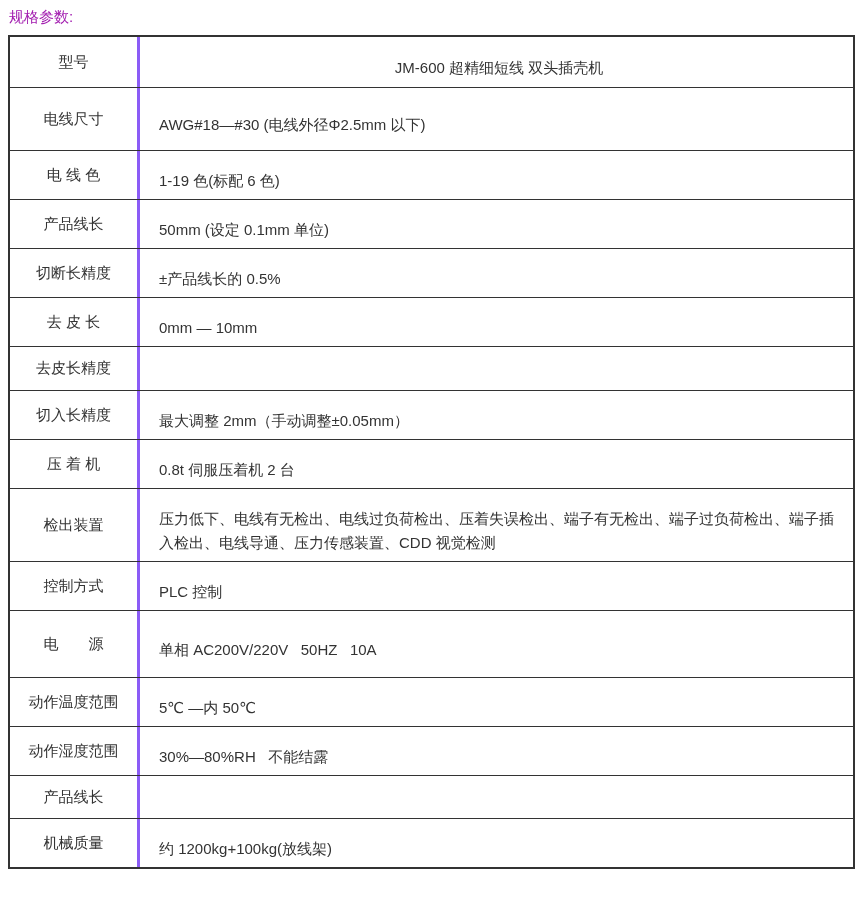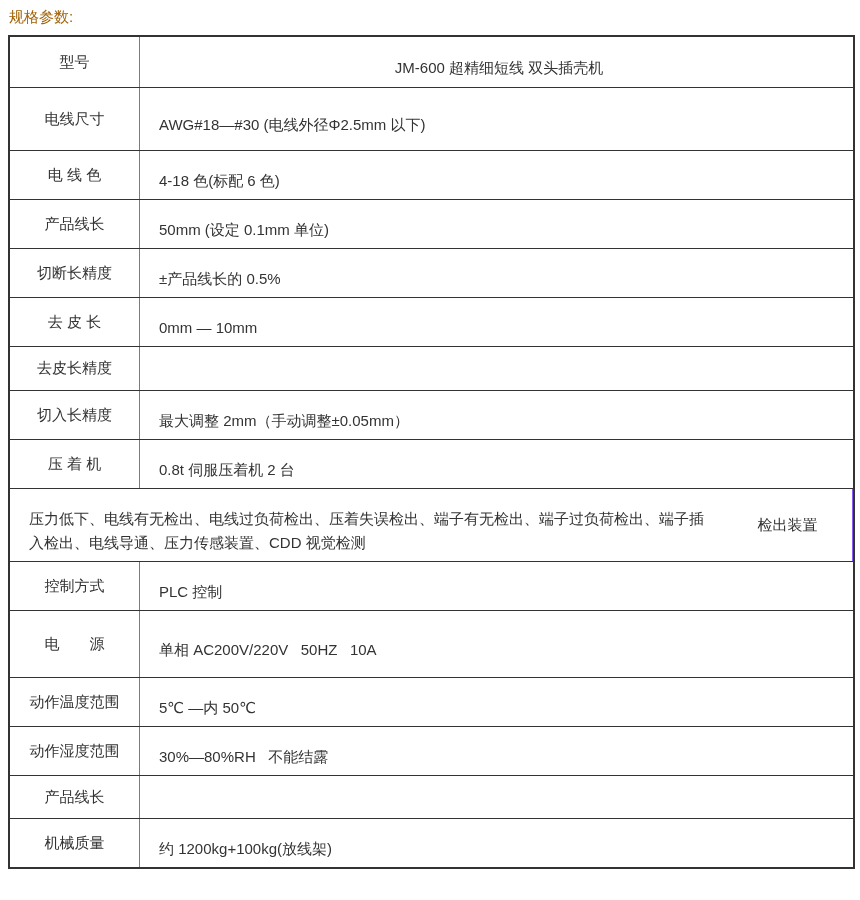--- a/index.html
+++ b/index.html
@@ -15,21 +15,21 @@
     height: 900px;
     background: #ffffff;
     overflow: hidden;
   }
   .page-title {
     position: absolute;
     left: 9px;
     top: 7px;
     font-size: 15px;
     line-height: 20px;
-    color: #a16207;
+    color: #a21caf;
     white-space: pre;
   }
   .spec-table {
     position: absolute;
     left: 8px;
     top: 35px;
     width: 843px;
     border: 2px solid #333333;
     box-sizing: content-box;
     background: #ffffff;
@@ -50,21 +50,21 @@
     font-size: 15px;
     line-height: 24px;
     white-space: pre-wrap;
     box-sizing: border-box;
   }
   .cell.label {
     width: 130px;
     flex: 0 0 130px;
     justify-content: center;
     text-align: center;
-    border-right: 1px solid #8b5cf6;
+    border-right: 3px solid #8b5cf6;
     padding: 6px 4px;
   }
   .cell.value {
     flex: 1 1 auto;
     justify-content: flex-start;
     text-align: left;
     padding: 18px 14px 6px 19px;
   }
   .row.center-value .cell.value {
     justify-content: center;
@@ -81,21 +81,21 @@
       <div class="row center-value">
         <div class="cell label">型号</div>
         <div class="cell value">JM-600 超精细短线 双头插壳机</div>
       </div>
       <div class="row">
         <div class="cell label">电线尺寸</div>
         <div class="cell value">AWG#18—#30 (电线外径Φ2.5mm 以下)</div>
       </div>
       <div class="row">
         <div class="cell label">电 线 色</div>
-        <div class="cell value">4-18 色(标配 6 色)</div>
+        <div class="cell value">1-19 色(标配 6 色)</div>
       </div>
       <div class="row">
         <div class="cell label">产品线长</div>
         <div class="cell value">50mm (设定 0.1mm 单位)</div>
       </div>
       <div class="row">
         <div class="cell label">切断长精度</div>
         <div class="cell value">±产品线长的 0.5%</div>
       </div>
       <div class="row">
@@ -107,22 +107,22 @@
       </div>
       <div class="row">
         <div class="cell label">切入长精度</div>
         <div class="cell value">最大调整 2mm（手动调整±0.05mm）</div>
       </div>
       <div class="row">
         <div class="cell label">压 着 机</div>
         <div class="cell value">0.8t 伺服压着机 2 台</div>
       </div>
       <div class="row">
+        <div class="cell label">检出装置</div>
         <div class="cell value">压力低下、电线有无检出、电线过负荷检出、压着失误检出、端子有无检出、端子过负荷检出、端子插入检出、电线导通、压力传感装置、CDD 视觉检测</div>
-        <div class="cell label">检出装置</div>
       </div>
       <div class="row">
         <div class="cell label">控制方式</div>
         <div class="cell value">PLC 控制</div>
       </div>
       <div class="row">
         <div class="cell label">电　　源</div>
         <div class="cell value">单相 AC200V/220V   50HZ   10A</div>
       </div>
       <div class="row">

